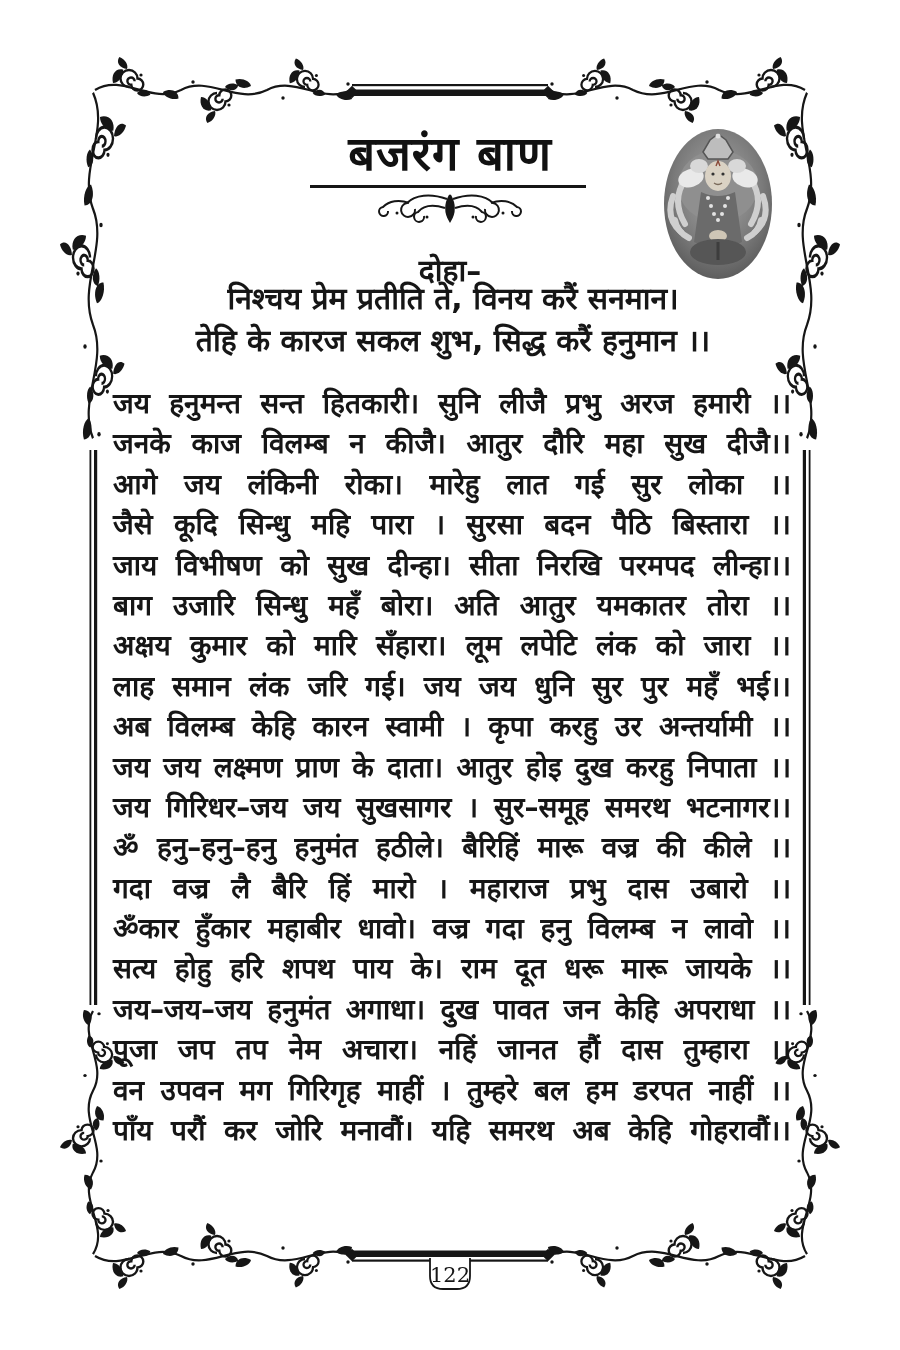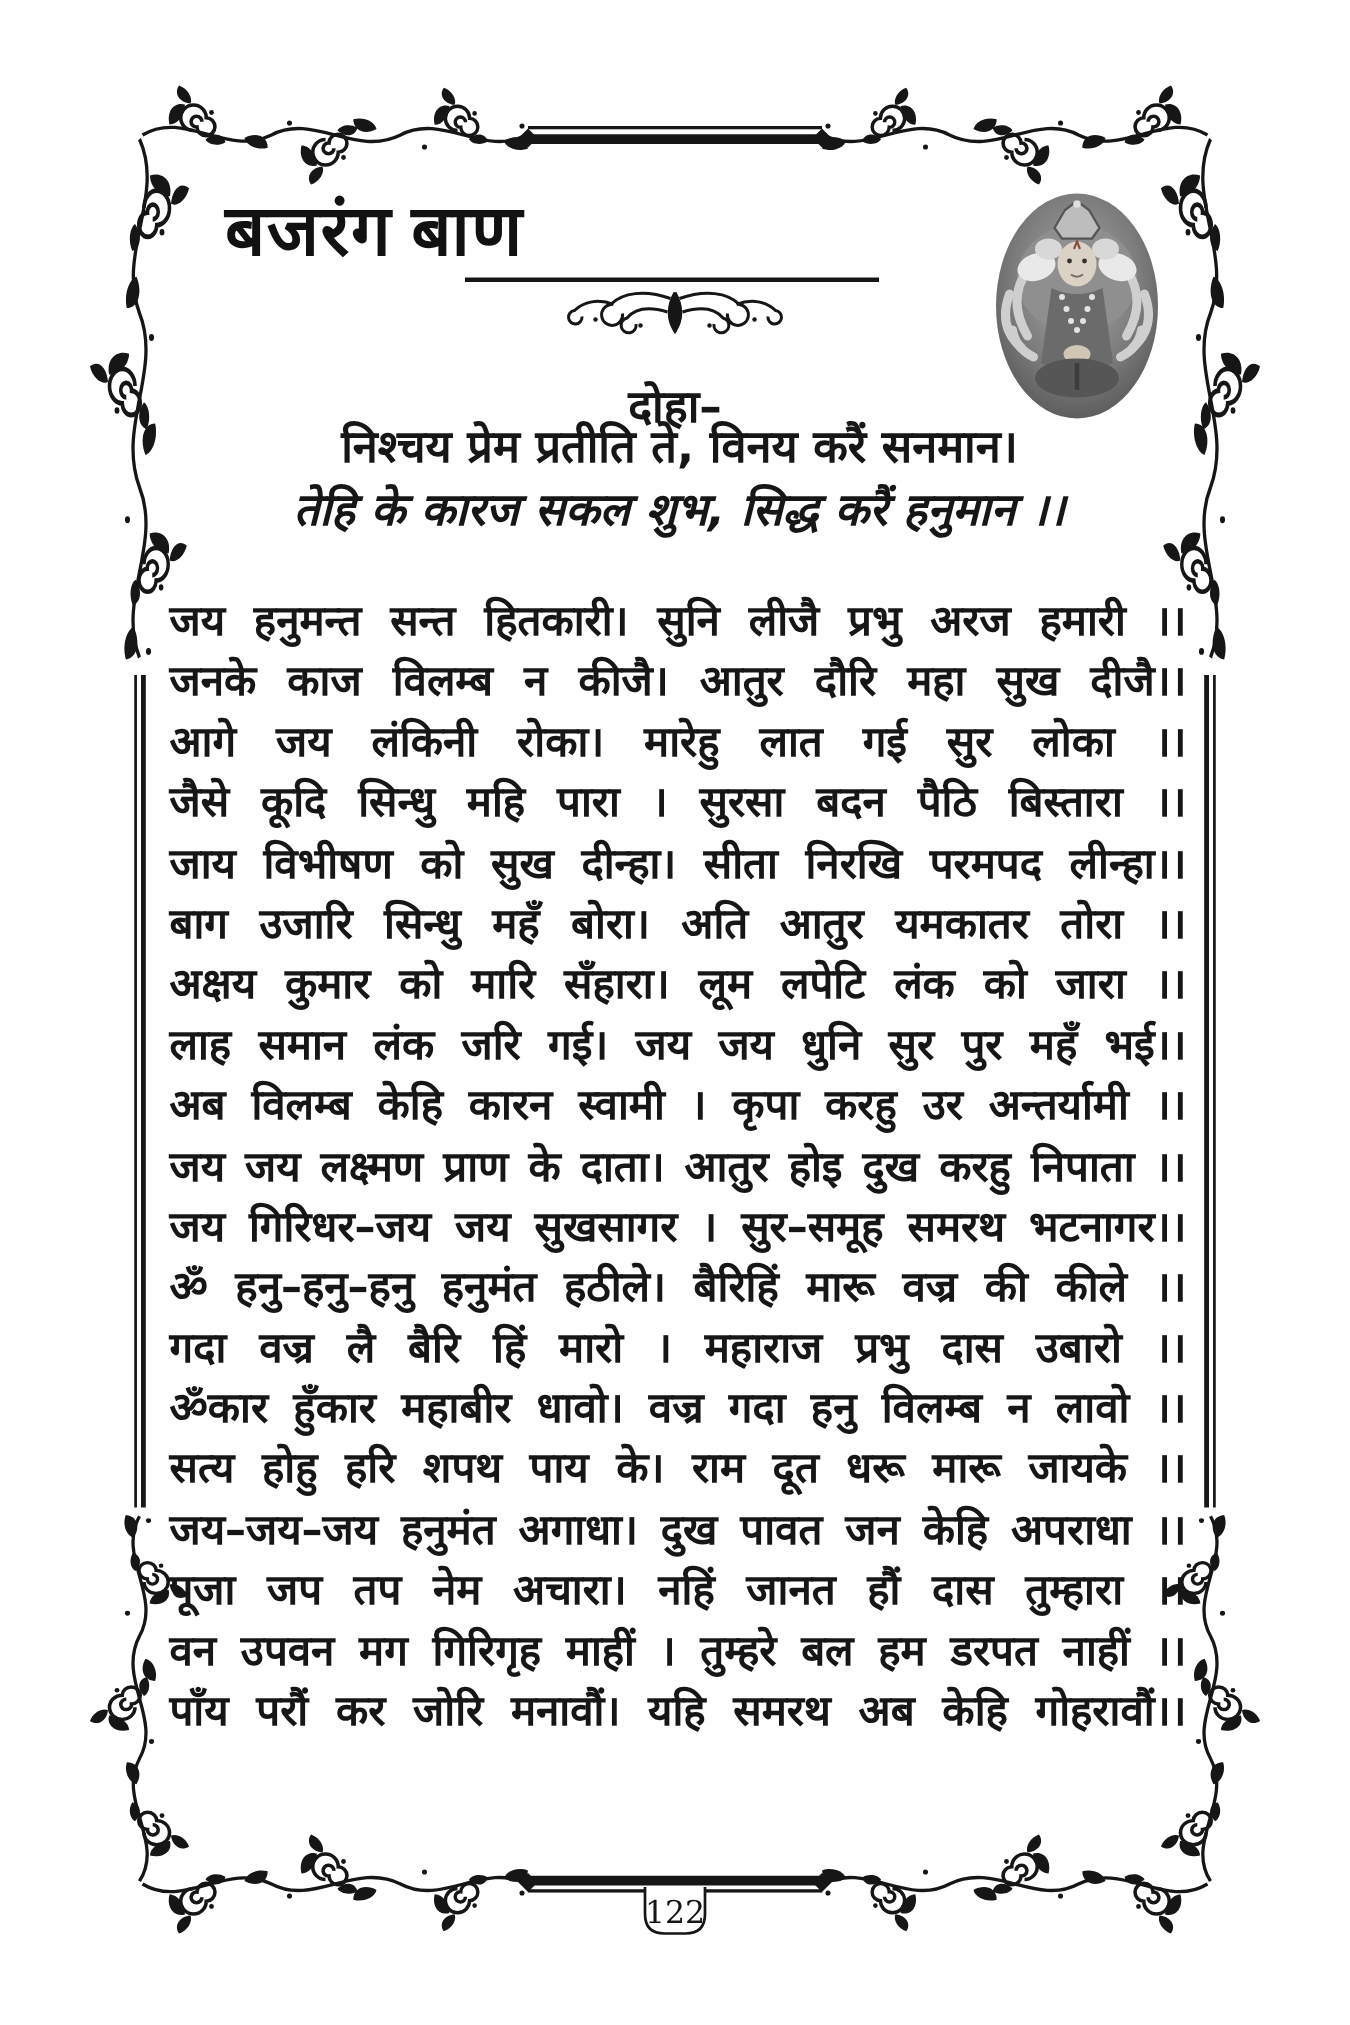--- a/index.html
+++ b/index.html
@@ -4,40 +4,40 @@
 <style>
   * { margin:0; padding:0; box-sizing:border-box; }
   html,body { width:900px; height:1350px; background:#ffffff; }
   body { position:relative; font-family:"DejaVu Sans","Liberation Sans",sans-serif; color:#161616; overflow:hidden; }
 
   .abs { position:absolute; }
 
   
   .title {
     top:120px; left:150px; width:600px;
-    font-size:47px; font-weight:bold;
-    letter-spacing:1px; color:#111;font-family:Liberation Serif, serif;
+    text-align:center; font-size:47px; font-weight:bold;
+    letter-spacing:1px; color:#111;
   }
   .title-divider {
     top:185px; left:310px; width:276px; height:3px; background:#161616;
   }
   .flourish { top:191px; left:375px; }
 
   .doha-heading {
     top:236px; left:150px; width:600px; text-align:center;
     font-size:30px; font-weight:bold;margin-top:13px;
   }
   .doha-line {
     left:115px; width:676px; text-align:center;
     font-size:30px; font-weight:bold; line-height:40px; white-space:nowrap;
   }
   #doha1 { top:279px; }
-  #doha2 { top:321px;font-style:italic; }
-
-  .verses { top:394px; left:113px; width:678px; }
+  #doha2 { top:321px; }
+
+  .verses { top:384px; left:113px; width:678px; }
   .verse-line {
     height:40.4px; line-height:40.4px;
     font-size:28px; font-weight:bold;
     text-align:justify; text-align-last:justify;
     white-space:nowrap; color:#161616;
   }
 
   .hanuman { top:128px; left:663px; }
 
   svg .ink { fill:#161616; }

